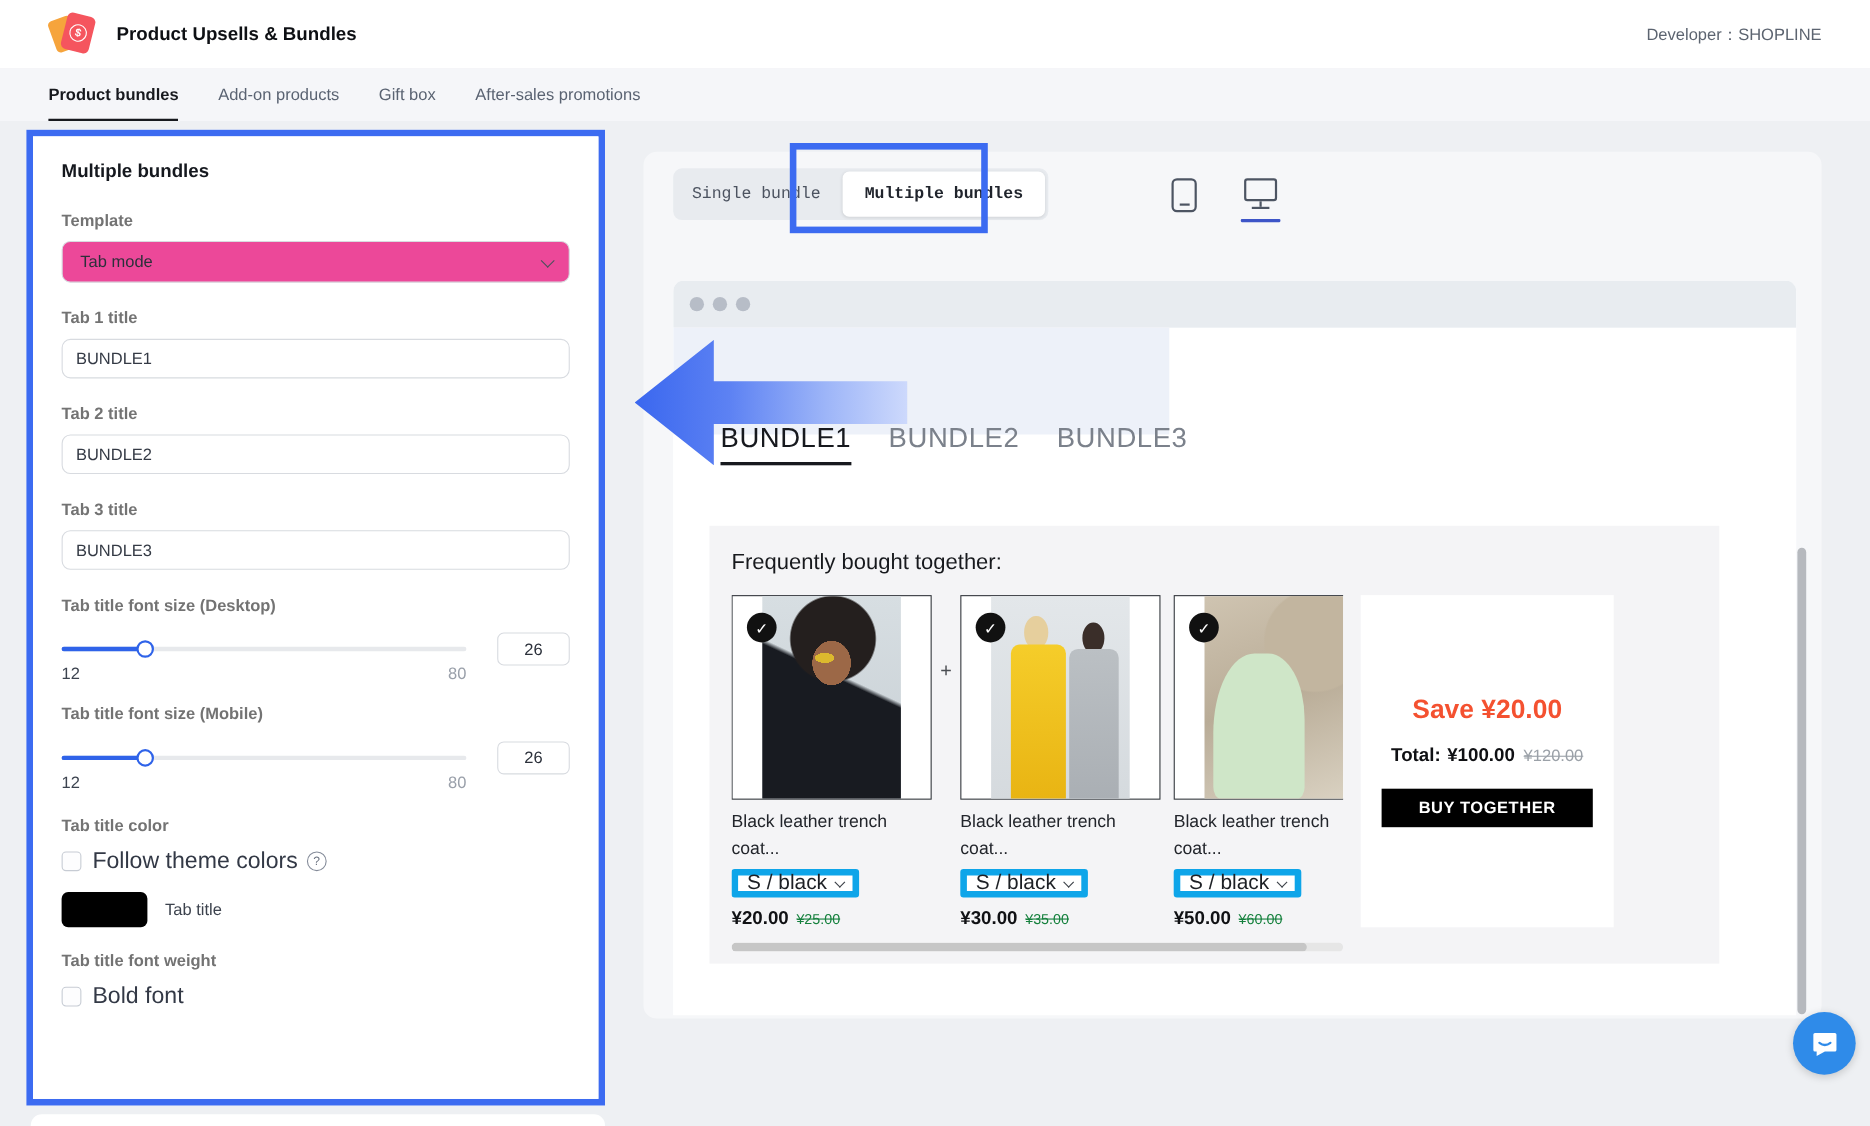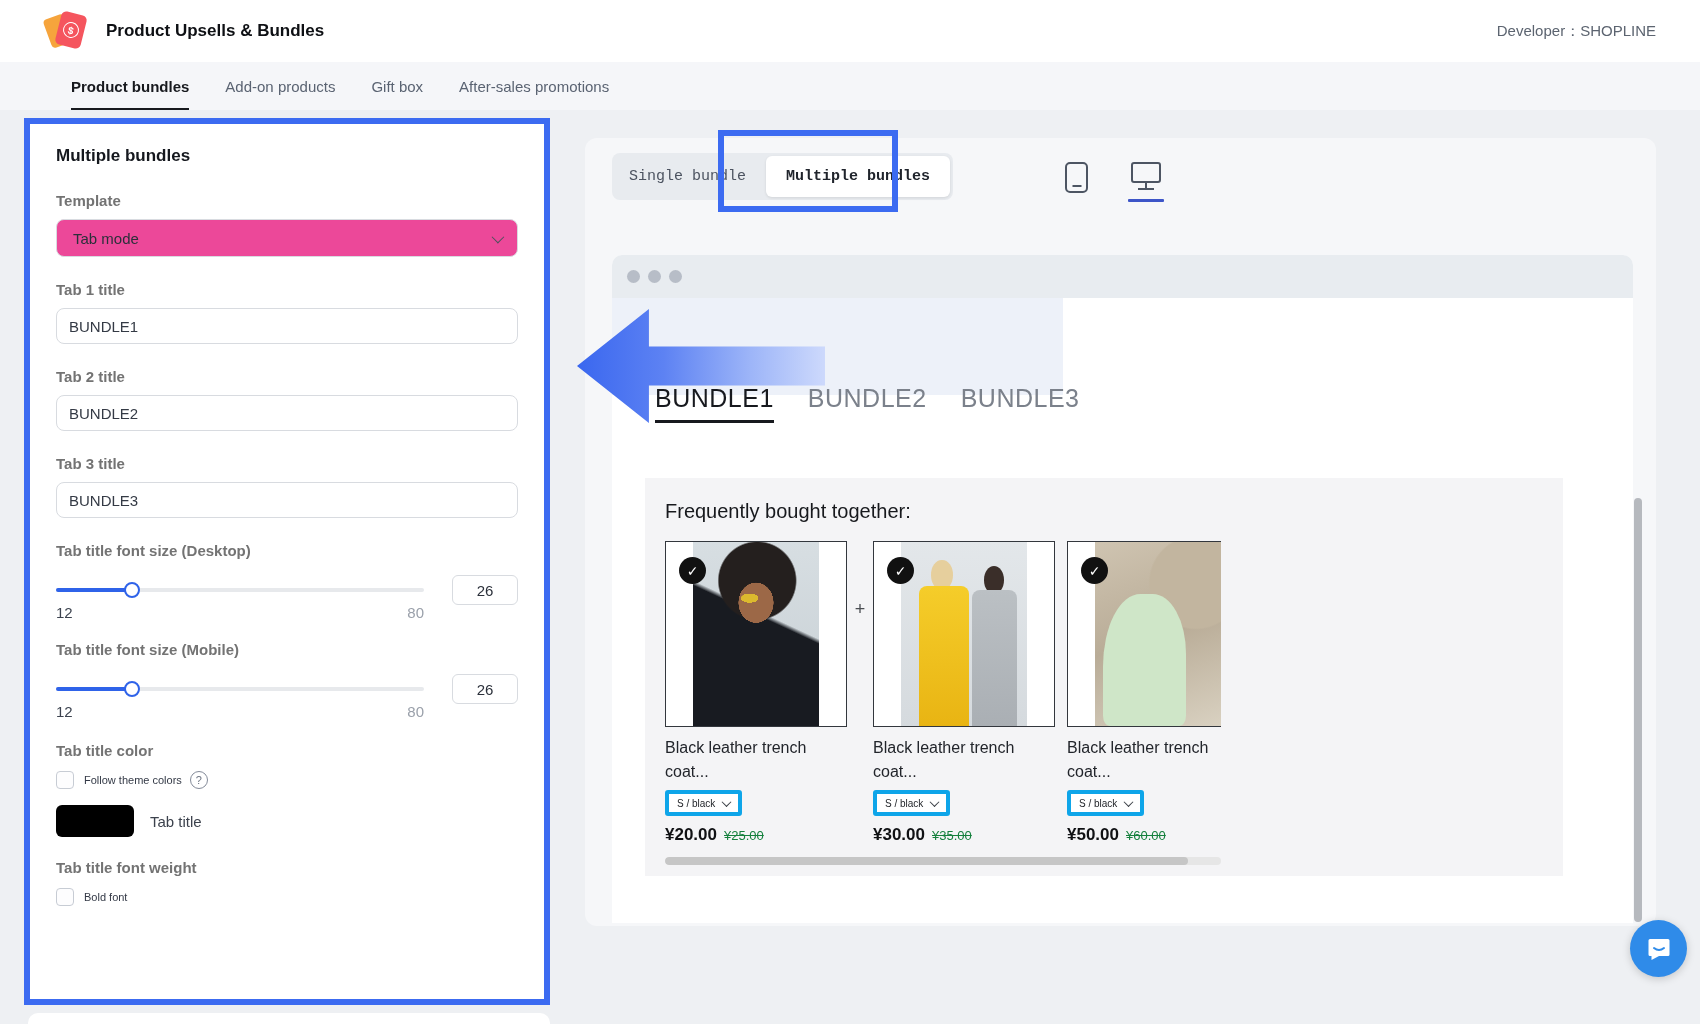--- a/index.html
+++ b/index.html
@@ -9,21 +9,21 @@
   
   .header { height:62px; background:#fff; display:flex; align-items:center; padding:0 44px; }
   .logo { position:relative; width:44px; height:44px; flex:0 0 auto; }
   .tag-back { position:absolute; left:3px; top:7px; width:22px; height:30px; background:#f6a43c; border-radius:4px; transform:rotate(-20deg); }
   .tag-front { position:absolute; left:14px; top:4px; width:26px; height:34px; background:#f5555e; border-radius:5px; transform:rotate(14deg); display:flex; align-items:center; justify-content:center; }
   .tag-front .dollar { width:16px; height:16px; border:1.5px solid #fff; border-radius:50%; color:#fff; font-size:10px; font-weight:bold; display:flex; align-items:center; justify-content:center; }
   .app-title { margin-left:18px; font-size:17px; font-weight:bold; color:#0e1014; }
   .account { margin-left:auto; font-size:15px; color:#5c6470; }
 
   
-  .nav { height:48px; background:#f5f6f9; display:flex; align-items:stretch; padding-left:71px; }
+  .nav { height:48px; background:#f5f6f9; display:flex; align-items:stretch; padding-left:44px; }
   .nav-tab { display:flex; align-items:center; margin-right:36px; font-size:15px; color:#5a6372; cursor:pointer; }
   .nav-tab.active { color:#17191e; font-weight:bold; box-shadow:inset 0 -2px 0 #17191e; }
 
   
   .anno-left { position:absolute; left:24px; top:118px; width:526px; height:887px; border:6px solid #3c6bf1; background:#fff; }
   .settings { width:100%; height:100%; padding:22px 26px; overflow:hidden; background:#fff; }
   .settings h1 { font-size:17px; font-weight:bold; color:#15181e; margin-bottom:26px; }
   .field { margin-bottom:24px; }
   .field-label { font-size:15px; font-weight:bold; color:#737373; margin-bottom:10px; }
   .select-box { height:38px; border:1px solid #d8dbe0; border-radius:8px; background:#ec4899; display:flex; align-items:center; padding:0 16px; font-size:15px; color:#2b303a; position:relative; cursor:pointer; }
@@ -32,21 +32,21 @@
   .slider-row { display:flex; align-items:flex-start; }
   .slider-col { flex:1; margin-right:28px; }
   .slider-track { position:relative; height:4px; background:#e7e9ec; border-radius:2px; margin-top:13px; cursor:pointer; }
   .slider-fill { position:absolute; left:0; top:0; height:4px; background:#2f63e9; border-radius:2px; }
   .slider-handle { position:absolute; top:-6px; width:16px; height:16px; background:#fff; border:2.5px solid #2f63e9; border-radius:50%; transform:translateX(-8px); cursor:grab; }
   .minmax { display:flex; justify-content:space-between; font-size:15px; color:#3c434f; margin-top:12px; }
   .minmax .max { color:#9aa0aa; }
   .num-box { width:66px; height:30px; border:1px solid #d8dbe0; border-radius:6px; text-align:center; font-size:15px; color:#2b303a; font-family:"Liberation Sans",sans-serif; background:#fff; }
   .check-row { display:flex; align-items:center; margin-bottom:16px; }
   .checkbox { width:18px; height:18px; border:1.5px solid #c7ccd4; border-radius:4px; background:#fdfdfe; cursor:pointer; flex:0 0 auto; }
-  .check-label { font-size:11px; color:#333946; margin-left:10px; }
+  .check-label { font-size:21px; color:#333946; margin-left:10px; }
   .help-icon { width:18px; height:18px; border:1.4px solid #848b99; border-radius:50%; color:#6d7482; font-size:11px; display:flex; align-items:center; justify-content:center; margin-left:8px; cursor:pointer; }
   .swatch-row { display:flex; align-items:center; margin-bottom:22px; }
   .swatch { width:78px; height:32px; border-radius:6px; background:#000; cursor:pointer; }
   .swatch-label { font-size:15px; color:#3c424d; margin-left:16px; }
   .bottom-sliver { position:absolute; left:28px; top:1013px; width:522px; height:11px; background:#fff; border-radius:10px 10px 0 0; }
 
   
   .preview-card { position:absolute; left:585px; top:138px; width:1071px; height:788px; background:#f6f7f9; border-radius:12px; }
   .seg { position:absolute; left:27px; top:15px; height:47px; background:#e8ebef; border-radius:8px; display:flex; align-items:center; }
   .seg-opt { padding:0 17px; font-size:15px; color:#4c5360; height:100%; display:flex; align-items:center; cursor:pointer;font-family:Liberation Mono, monospace; }
@@ -90,21 +90,21 @@
   .photo2 { background:linear-gradient(180deg,#e3e7ea,#d5dade); }
   .photo2 .coat-yellow { position:absolute; left:14%; top:24%; width:40%; height:80%; background:linear-gradient(180deg,#f5cd2a,#e8b312); border-radius:8px 8px 0 0; }
   .photo2 .coat-gray { position:absolute; right:8%; top:26%; width:36%; height:78%; background:linear-gradient(180deg,#bbc0c4,#a9aeb3); border-radius:8px 8px 0 0; }
   .photo2 .head-blonde { position:absolute; left:24%; top:10%; width:17%; height:16%; background:#e6cf9d; border-radius:50%; }
   .photo2 .head-dark { position:absolute; right:18%; top:13%; width:16%; height:15%; background:#3a2e29; border-radius:50%; }
   .photo3 { background:
       radial-gradient(circle at 80% 22%, #c2b59f 0 26%, rgba(194,181,159,0) 27%),
       linear-gradient(160deg,#cfc4b1 0%, #b9ac97 50%, #d9d1c1 100%); }
   .photo3 .dress { position:absolute; left:6%; top:28%; width:66%; height:72%; background:#cfe6c8; border-radius:45% 40% 8% 8% / 55% 45% 8% 8%; }
   .prod-title { margin-top:9px; font-size:16px; color:#22252b; line-height:1.5; }
-  .variant { display:inline-flex; align-items:center; margin-top:6px; height:26px; border:4px solid #0ea5e9; border-radius:3px; background:#fff; font-size:10px; color:#1d2025; padding:0 8px; cursor:pointer; }
+  .variant { display:inline-flex; align-items:center; margin-top:6px; height:26px; border:6px solid #0ea5e9; border-radius:3px; background:#fff; font-size:19px; color:#1d2025; padding:0 8px; cursor:pointer; }
   .variant .v-arrow { width:7px; height:7px; border-right:1.4px solid #3a3f46; border-bottom:1.4px solid #3a3f46; transform:rotate(45deg) translate(-1px,-1px); margin-left:8px; }
   .price-row { margin-top:9px; display:flex; align-items:baseline; }
   .price { font-size:17px; font-weight:bold; color:#101114; }
   .old-price { font-size:13px; color:#15803d; text-decoration:line-through; margin-left:7px; }
   .plus-col { width:26px; flex:0 0 auto; text-align:center; padding-top:58px; font-size:18px; color:#4a4d52; }
   .gap12 { width:12px; flex:0 0 auto; }
   .hscroll { margin-top:12px; width:556px; height:8px; background:#e6e6e6; border-radius:4px; overflow:hidden; cursor:pointer; }
   .hscroll-thumb { width:94%; height:8px; background:#c6c6c6; border-radius:4px; }
 
   .summary { margin-left:16px; width:230px; height:302px; background:#fff; display:flex; flex-direction:column; align-items:center; justify-content:center; }
@@ -329,20 +329,29 @@
                   <span class="old-price">¥60.00</span>
                 </div>
               </div>
 
             </div>
             <div class="hscroll">
               <div class="hscroll-thumb"></div>
             </div>
           </div>
 
+          <div class="summary">
+            <div class="save-text">Save ¥20.00</div>
+            <div class="total-row">
+              <span class="total-label">Total:</span>
+              <span class="total-price">¥100.00</span>
+              <span class="old-total">¥120.00</span>
+            </div>
+            <button class="buy-btn">BUY TOGETHER</button>
+          </div>
         </div>
       </div>
     </div>
   </div>
 
   <div class="vscroll-thumb"></div>
 </div>
 
 <div class="anno-arrow"></div>
 

